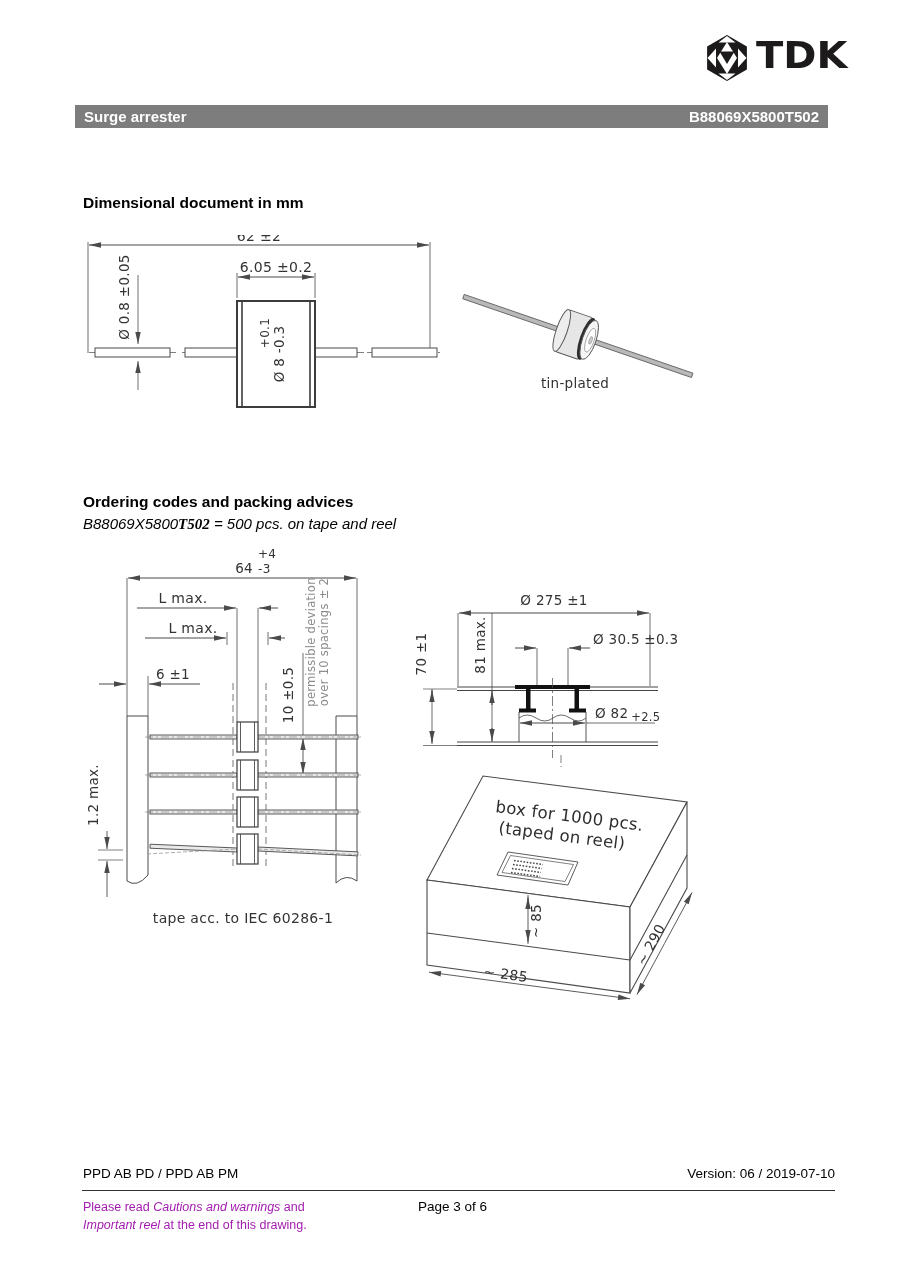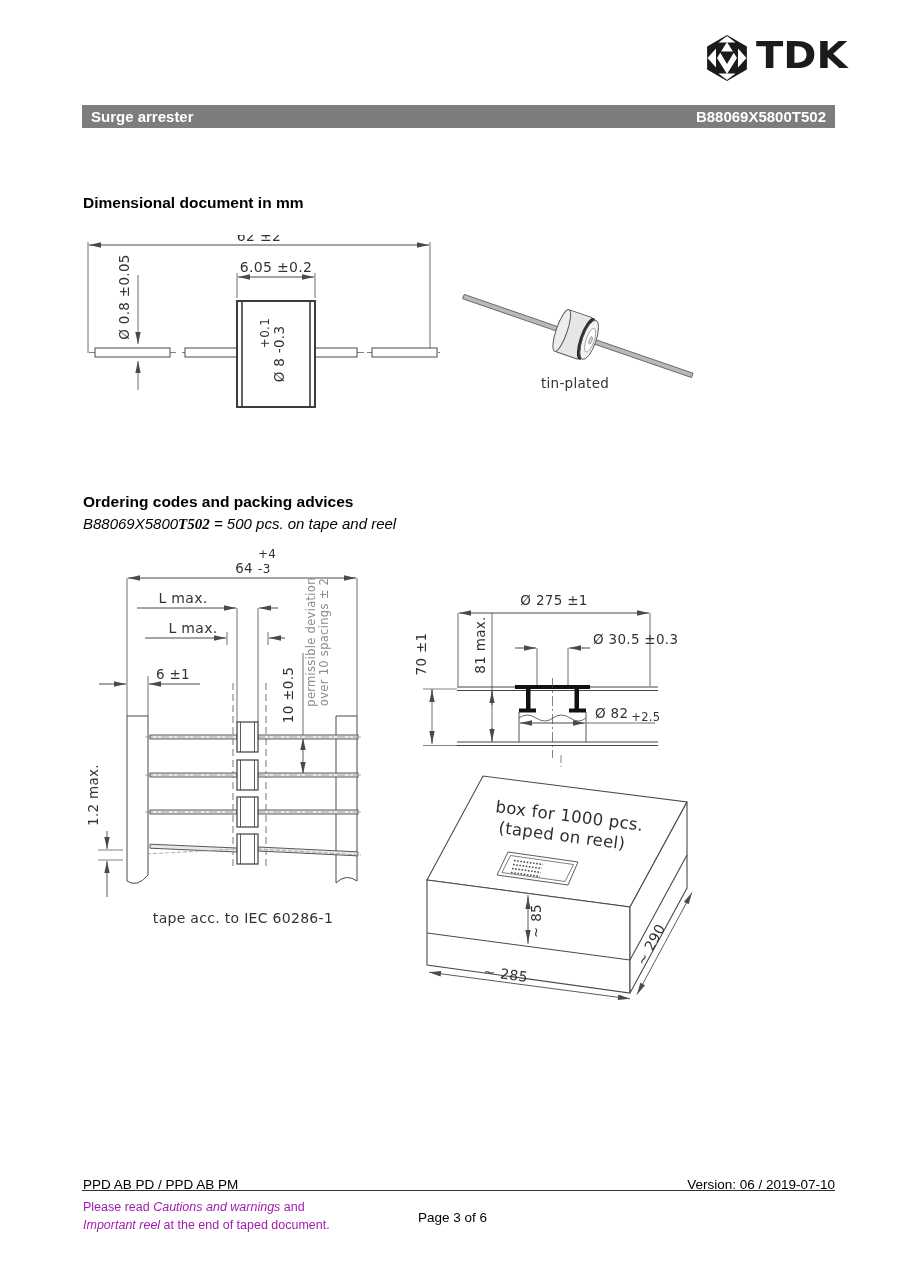--- a/index.html
+++ b/index.html
@@ -1,38 +1,38 @@
 <!DOCTYPE html>
 <html><head>
 <meta charset="utf-8">
 <style>
   html,body{margin:0;padding:0;background:#fff;}
   #page{position:relative;width:900px;height:1273px;background:#fff;overflow:hidden;
         font-family:"Liberation Sans",sans-serif;color:#111;border-radius:7px;}
   .abs{position:absolute;}
   
-  .bar{position:absolute;left:82px;width:753px;height:23px;display:flex;
+  .bar{position:absolute;left:75px;width:753px;height:23px;display:flex;
        justify-content:space-between;align-items:center;padding:0 9px;box-sizing:border-box;
        font-weight:bold;font-size:15px;}
   .bar1{top:105px;background:#7d7d7d;color:#fff;}
   .bar2{top:130px;background:#d8d8d8;color:#121212;}
   .h1{position:absolute;font-weight:bold;font-size:15.5px;color:#000;}
   .codeline{position:absolute;left:83px;top:515px;font-style:italic;font-size:15px;color:#000;}
   .codeline b{font-weight:bold;font-family:Liberation Serif, serif;}
   
   .tdk-text{position:absolute;left:756px;top:34px;font-family:"DejaVu Sans",sans-serif;
             font-weight:bold;font-size:37px;color:#1d1a1b;transform:scaleX(1.08);
             transform-origin:left top;letter-spacing:0px;}
   
   svg text{font-family:"DejaVu Sans",sans-serif;fill:#333;letter-spacing:0.3px;}
   .f14{font-size:14px;} .f13{font-size:13.5px;} .f12{font-size:12px;}
   .f16{font-size:16.5px;fill:#2e2e2e;}
   .gray{font-size:11.5px;fill:#8c8c8c;}
   
-  .foot{position:absolute;font-size:13.5px;color:#000;margin-top:11px;}
+  .foot{position:absolute;font-size:13.5px;color:#000;}
   .rule{position:absolute;left:82px;width:753px;height:1.4px;background:#333;top:1190px;}
   .note{position:absolute;left:83px;top:1199px;font-size:12.5px;line-height:1.4;color:#a21caf;}
   .note i{font-style:italic;}
 </style>
 </head>
 <body>
 
 <div id="page">
 
   <svg class="abs" style="left:703px;top:34px" width="52" height="48">
@@ -257,17 +257,17 @@
     <text class="f13" transform="translate(126,166) rotate(-90)" text-anchor="middle">~ 85</text>
     <text class="f14" transform="translate(90,224) rotate(7.6)" text-anchor="middle">~ 285</text>
     <text class="f14" transform="translate(240,192) rotate(-61.5)" text-anchor="middle">~ 290</text>
   </svg>
 
   <div class="foot" style="left:83px;top:1166px">PPD AB PD / PPD AB PM</div>
   <div class="foot" style="right:65px;top:1166px">Version: 06 / 2019-07-10</div>
   <div class="rule"></div>
   <div class="note">
     <span>Please read </span><i>Cautions and warnings</i><span> and</span><br>
-    <i>Important reel</i><span> at the end of taped document.</span>
+    <i>Important reel</i><span> at the end of this drawing.</span>
   </div>
   <div class="foot" style="left:418px;top:1199px">Page 3 of 6</div>
 
 </div>
 
 </body></html>

